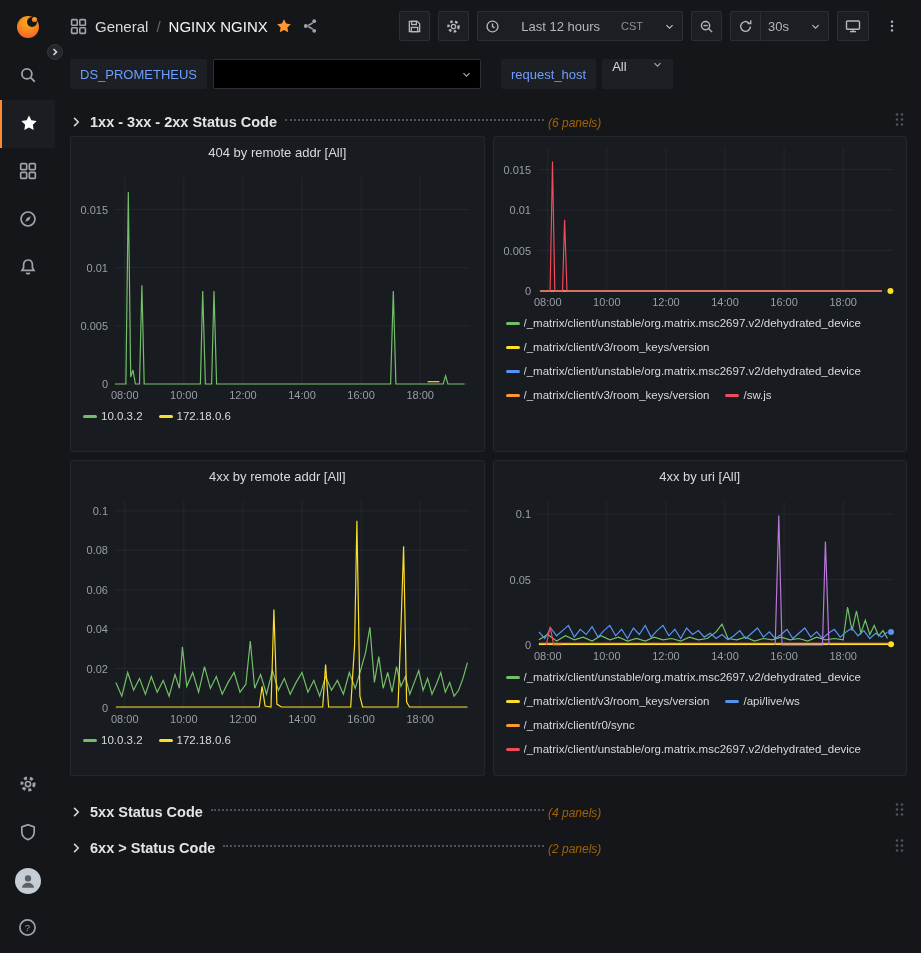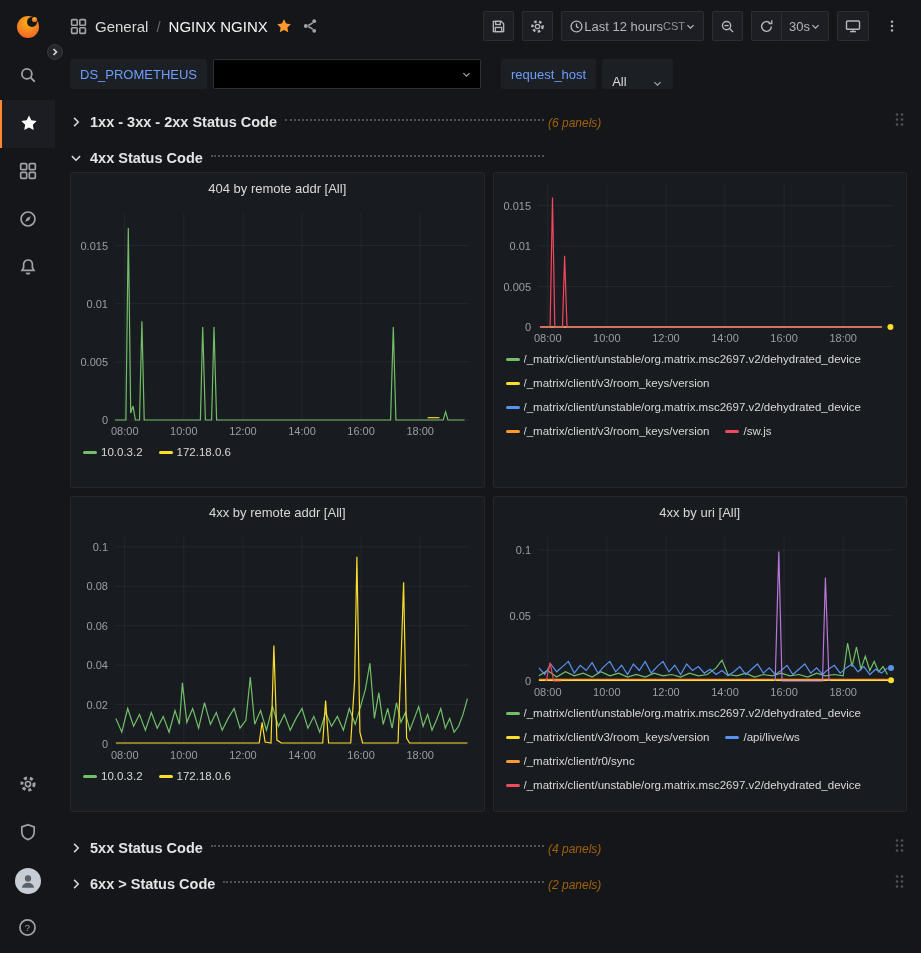--- a/index.html
+++ b/index.html
@@ -15,32 +15,32 @@
   .avatar-circle{width:26px;height:26px;border-radius:50%;background:#c7cdd4;display:flex;align-items:center;justify-content:center}
   .expand-btn{position:absolute;left:47px;top:44px;width:16px;height:16px;border-radius:50%;background:#26272b;border:1px solid #36383d;color:#d8d9da;display:flex;align-items:center;justify-content:center;z-index:20;cursor:pointer}
   
   .main{flex:1;display:flex;flex-direction:column;min-width:0}
   .topbar{height:52px;flex:0 0 52px;display:flex;align-items:center;gap:8px;padding:0 14px 0 15px}
   .crumb-group{display:flex;align-items:flex-start;gap:8px;min-width:0}
   .crumb{font-size:15px;color:#d8d9da;white-space:nowrap;cursor:pointer}
   .crumb-sep{color:#64676d;font-size:15px}
   .crumb-dash{color:#f4f5f5;font-size:15px}
   .tb-right{margin-left:auto;display:flex;align-items:center;gap:8px}
-  .tb-btn{height:30px;min-width:30px;display:flex;align-items:center;justify-content:center;gap:0;background:#1c1e23;border:1px solid #2c2e34;border-radius:2px;color:#b4b7bd;padding:0 7px;cursor:pointer;white-space:nowrap}
+  .tb-btn{height:30px;min-width:30px;display:flex;align-items:center;justify-content:center;gap:21px;background:#1c1e23;border:1px solid #2c2e34;border-radius:2px;color:#b4b7bd;padding:0 7px;cursor:pointer;white-space:nowrap}
   .tb-btn .tz{color:#8e9297;font-size:11px}
   .tb-group{display:flex}
   .tb-group .tb-btn:first-child{border-radius:2px 0 0 2px;border-right:none}
   .tb-group .tb-btn:last-child{border-radius:0 2px 2px 0}
   .tb-plain{border:none;background:transparent}
   .star-orange{color:#ff9830}
   
   .subnav{height:44px;flex:0 0 44px;display:flex;align-items:center;padding:0 14px 0 15px}
   .var-label{height:30px;display:flex;align-items:center;padding:0 10px;background:#1c1f24;border-radius:2px;color:#6e9fff;font-size:13px;cursor:default}
   .var-black{width:268px;height:30px;background:#000;border:1px solid #2c2f36;border-radius:2px;display:flex;align-items:center;justify-content:flex-end;padding:0 8px;color:#9fa3aa;cursor:pointer}
-  .var-chip{height:30px;display:flex;align-items:flex-end;gap:25px;padding:0 10px;background:#1c1f24;border-radius:2px;color:#d8d9da;cursor:pointer}
+  .var-chip{height:30px;display:flex;align-items:flex-start;gap:25px;padding:0 10px;background:#1c1f24;border-radius:2px;color:#d8d9da;cursor:pointer}
   .ml20{margin-left:20px}.ml6{margin-left:6px}
   
   .content{flex:1;padding:4px 14px 0 15px;overflow:hidden}
   .row-header{height:30px;margin-bottom:6px;display:flex;align-items:flex-end;cursor:pointer}
   .row-left{display:flex;align-items:center;width:478px;min-width:0}
   .row-chev{color:#d8d9da;display:flex;align-items:center;margin-right:4px}
   .row-title{font-size:14.5px;font-weight:700;color:#e3e4e6;white-space:nowrap;margin:0 8px 0 4px}
   .row-dots{flex:1;border-bottom:2px dotted #4d5358;margin:0 4px 5px 0;min-width:10px}
   .row-count{font-size:12px;font-style:italic;color:#a16207;white-space:nowrap}
   .row-spacer{flex:1}
@@ -270,32 +270,20 @@
               <circle cx="4" cy="3.5" r="1.3"></circle>
               <circle cx="9" cy="3.5" r="1.3"></circle>
               <circle cx="4" cy="8.5" r="1.3"></circle>
               <circle cx="9" cy="8.5" r="1.3"></circle>
               <circle cx="4" cy="13.5" r="1.3"></circle>
               <circle cx="9" cy="13.5" r="1.3"></circle>
             </svg>
           </span>
       </div>
 
-      <div class="row-header">
-        <span class="row-left">
-          <span class="row-chev">
-              <svg width="12" height="12" viewBox="0 0 16 16" fill="none" stroke="currentColor" stroke-width="2">
-                <path d="M2.5 5.5l5.5 5.5 5.5-5.5"></path>
-              </svg>
-            </span>
-          <span class="row-title">4xx Status Code</span>
-          <span class="row-dots"></span>
-        </span>
-        <span class="row-spacer"></span>
-      </div>
 
       <div class="panels-grid">
         <div class="panel">
           <div class="panel-title">404 by remote addr [All]</div>
           <svg class="chart chart-tall" viewBox="0 0 412.5 237">
               <line x1="53.74875" x2="53.74875" y1="10" y2="217" stroke="rgba(204,204,220,0.07)"></line>
               <text x="53.74875" y="232" fill="#9a9ea7" font-size="11" text-anchor="middle">08:00</text>
               <line x1="112.83208333333333" x2="112.83208333333333" y1="10" y2="217" stroke="rgba(204,204,220,0.07)"></line>
               <text x="112.83208333333333" y="232" fill="#9a9ea7" font-size="11" text-anchor="middle">10:00</text>
               <line x1="171.91541666666666" x2="171.91541666666666" y1="10" y2="217" stroke="rgba(204,204,220,0.07)"></line>

